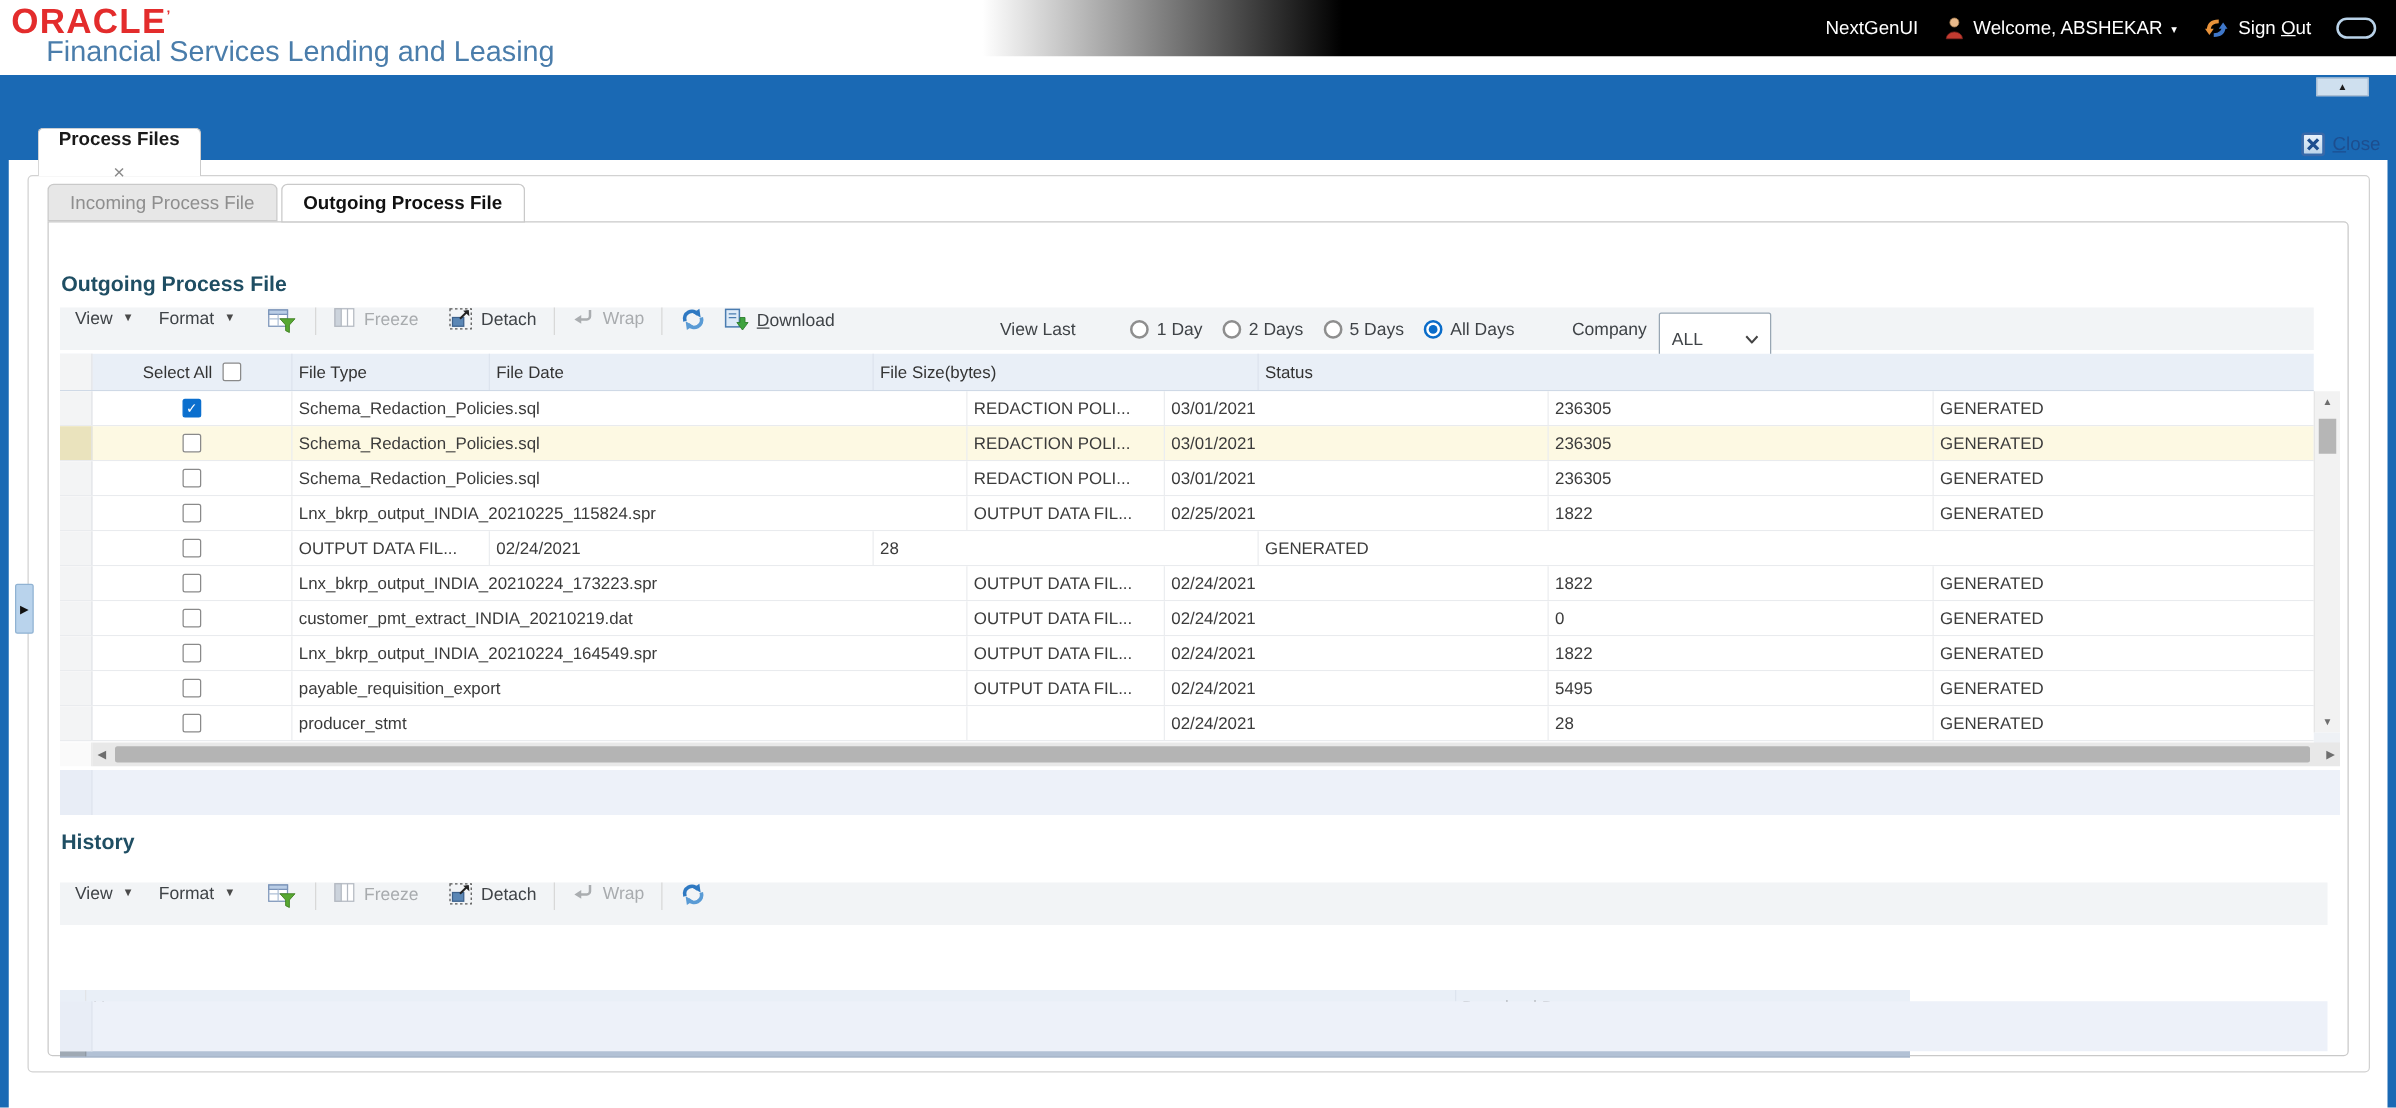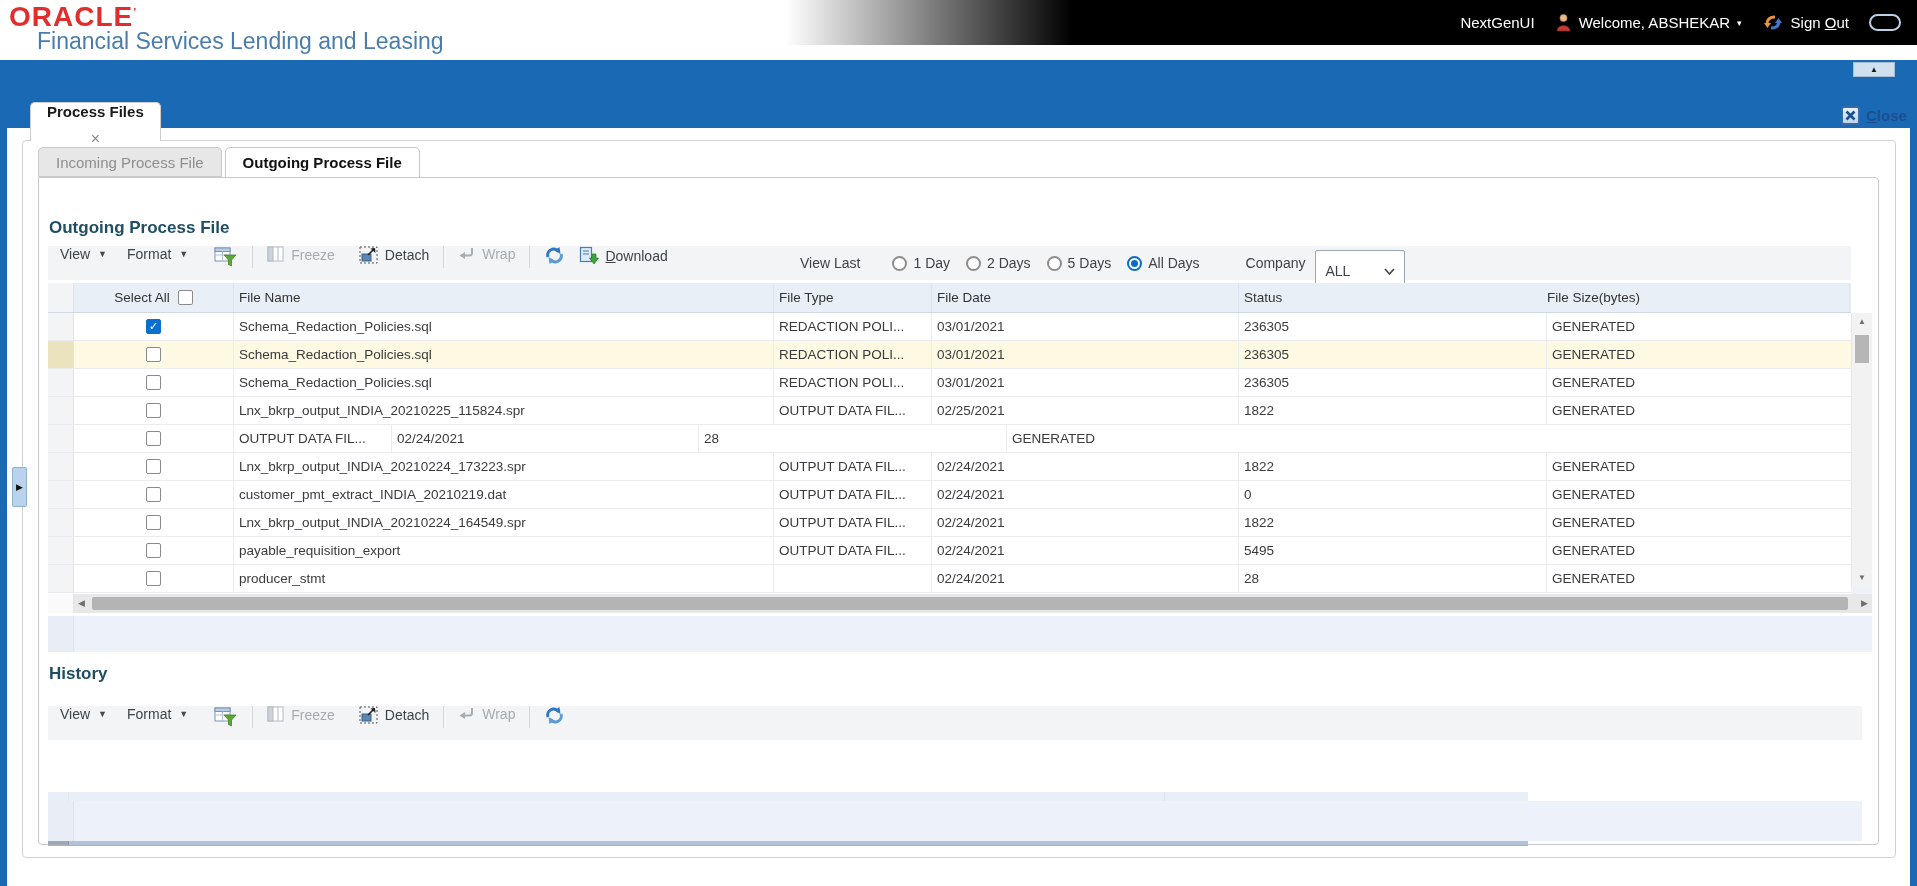--- a/index.html
+++ b/index.html
@@ -27,21 +27,21 @@
     border:1px solid #a9bdd2; display:flex; align-items:center; justify-content:center;
     font-size:8px; color:#1b1b1b; z-index:5; }
 
   
   #page-tab { position:absolute; left:30px; top:102px; height:39px; background:#fff;
     border:1px solid #cbcbcb; border-bottom:none; border-radius:5px 5px 0 0;
     display:flex; align-items:center; padding:0 16px; gap:11px; z-index:3;flex-direction:column; }
   #page-tab .lbl { font-size:15px; font-weight:bold; color:#1a1a1a; }
   #page-tab .x { color:#8a8a8a; font-size:16px; line-height:1; }
 
-  #close-link { position:absolute; left:1841px; top:106px; display:flex; align-items:center; gap:6px; z-index:4;font-weight:bold; }
+  #close-link { position:absolute; left:1841px; top:106px; display:flex; align-items:center; gap:6px; z-index:4; }
   #close-link .txt { color:#1d4e8f; font-size:15px; }
   .close-box { width:19px; height:19px; background:linear-gradient(#e8f1fa,#bcd4ea); border:2px solid #3a69a8;
     border-radius:3px; display:flex; align-items:center; justify-content:center; }
 
   
   #outer-wrap { position:absolute; left:22px; top:140px; width:1874px; height:718px;
     border:1px solid #d2d2d2; border-radius:4px; background:#fff; }
   #subtabs { position:absolute; left:38px; top:147px; display:flex; gap:3px; z-index:3; }
   .subtab { height:30px; padding:0 17px; display:flex; align-items:center; font-size:15px;
     border:1px solid #c9c9c9; border-radius:5px 5px 0 0; background:#e7e7e7; color:#8e8e8e; }
@@ -56,21 +56,21 @@
   .toolbar { position:absolute; left:48px; height:34px; background:#f2f4f6;
     display:flex; align-items:flex-start; padding-left:12px; font-size:14px; color:#3f4347; }
   .tbtn { display:flex; align-items:center; gap:6px; }
   .tbtn .cap { font-size:9px; color:#4a4a4a; margin-left:2px; }
   .dis { color:#a8abae; }
   .sep { width:1px; height:22px; background:#d8d8d8; margin:0 14px; }
   .mr20 { margin-right:20px; } .mr26 { margin-right:26px; } .mr24 { margin-right:24px; } .mr14 { margin-right:14px; }
 
   
   #filters { position:absolute; left:752px; top:0; height:100%; display:flex; align-items:center; }
-  #filters .flabel { margin-right:32px; }
+  #filters .flabel { margin-right:44px; }
   .radio-item { display:flex; align-items:center; gap:6px; margin-right:16px; }
   .radio { width:15px; height:15px; border:2px solid #8e8e8e; border-radius:50%; background:#fff; position:relative; }
   .radio.sel { border-color:#0a6cc9; }
   .radio.sel::after { content:''; position:absolute; inset:2px; background:#0a6cc9; border-radius:50%; }
   #company-select { margin-left:10px; width:90px; height:42px; border:1px solid #98a6b3; border-radius:2px;
     background:#fff; display:flex; align-items:center; justify-content:space-between; padding:0 9px;margin-top:16px; }
   #company-label { margin-left:30px; }
 
   
   .grid { position:absolute; left:48px; }
@@ -274,25 +274,24 @@
   </div>
 </div>
 
 <div class="grid" style="top:283px; width:1803px;">
   <div class="thead">
     <div class="cell lead"></div>
     <div class="cell c-check">
       <span>Select All</span>
       <span class="cb"></span>
     </div>
-    <div class="cell c-name pad">File Name</div>
     <div class="cell c-type pad">File Type</div>
     <div class="cell c-date pad">File Date</div>
+    <div class="cell c-size pad">File Size(bytes)</div>
     <div class="cell c-status pad" style="border-right:none;">Status</div>
-    <div class="cell c-size pad">File Size(bytes)</div>
   </div>
   <div id="outgoing-body">
       <div class="row">
         <div class="cell lead"></div>
         <div class="cell c-check">
           <span class="cb on">✓</span>
         </div>
         <div class="cell c-name pad">Schema_Redaction_Policies.sql</div>
         <div class="cell c-type pad">REDACTION POLI...</div>
         <div class="cell c-date pad">03/01/2021</div>

